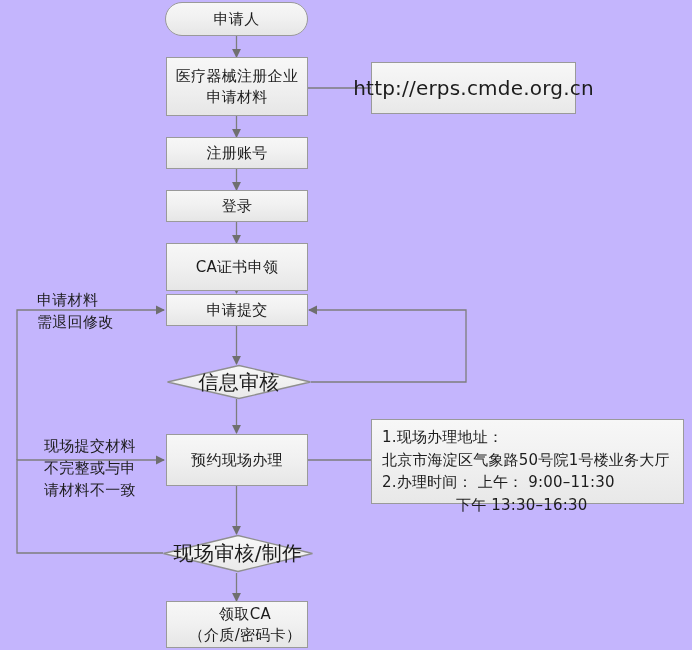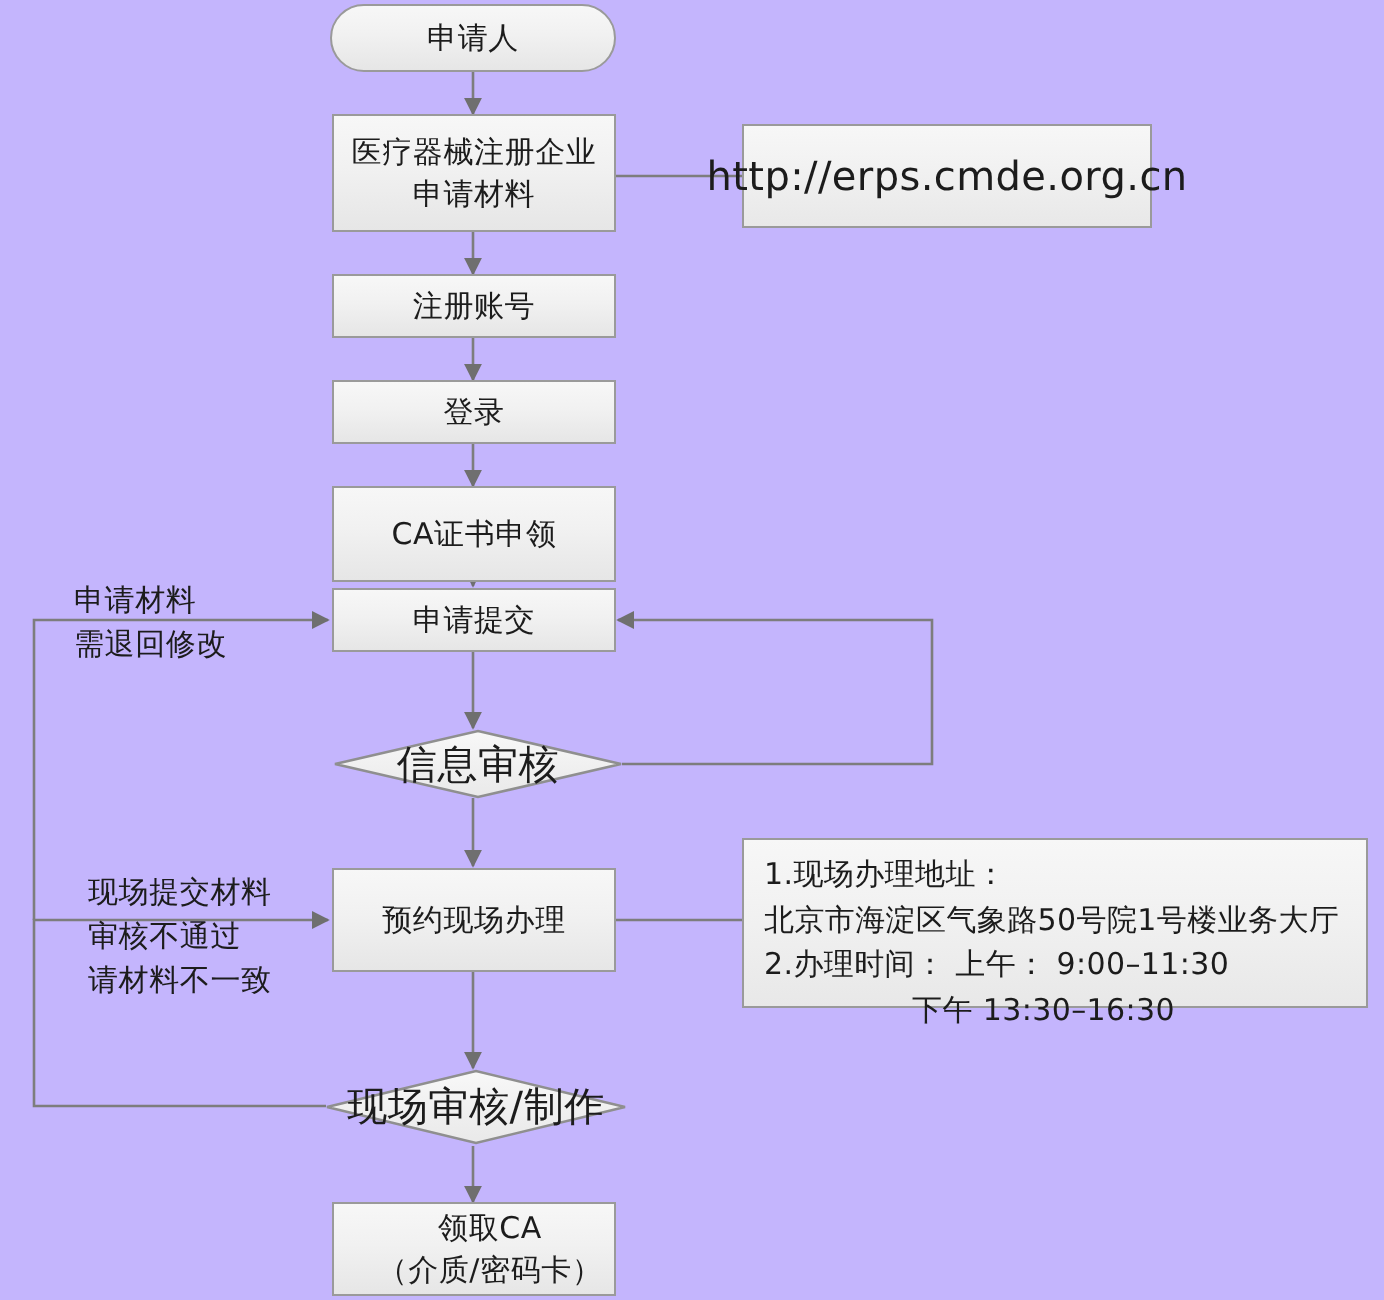--- a/index.html
+++ b/index.html
@@ -233,17 +233,17 @@
   </div>
 
   <div class="sidelabel" style="left:37px; top:290px;">
     <span>申请材料</span>
     <span>需退回修改</span>
   </div>
 
 
   <div class="sidelabel" style="left:44px; top:436px;">
     <span>现场提交材料</span>
-    <span>审核不通过</span>
+    <span>不完整或与申</span>
     <span>请材料不一致</span>
   </div>
 
 </div>
 
 </body></html>

